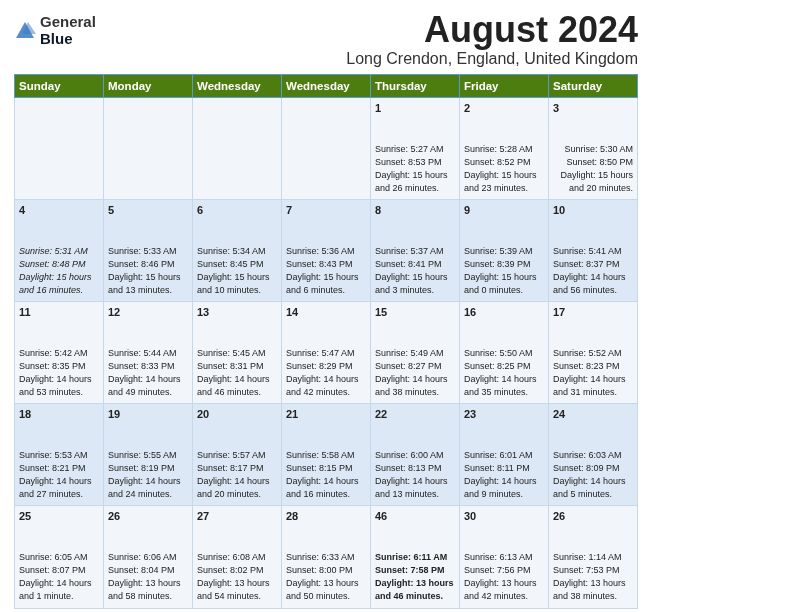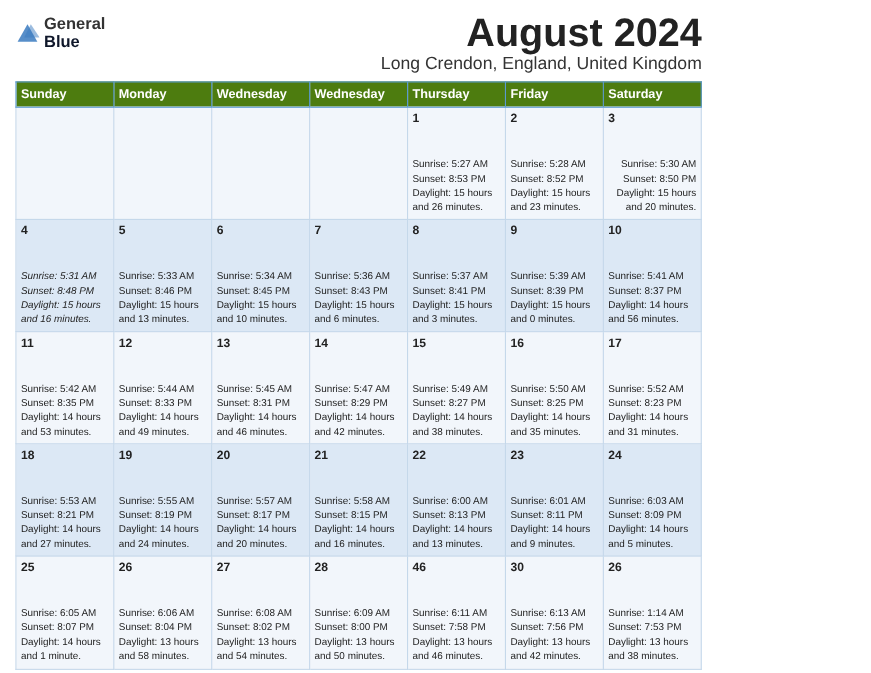--- a/index.html
+++ b/index.html
@@ -315,27 +315,27 @@
 Daylight: 13 hours and 58 minutes.</div>
           </td>
           <td>
             <span class="day-num">27</span>
             <div class="day-info" style="white-space: pre-line;">Sunrise: 6:08 AM
 Sunset: 8:02 PM
 Daylight: 13 hours and 54 minutes.</div>
           </td>
           <td>
             <span class="day-num">28</span>
-            <div class="day-info" style="white-space: pre-line;">Sunrise: 6:09 AM
+            <div class="day-info" style="white-space: pre-line;">Sunrise: 6:33 AM
 Sunset: 8:00 PM
 Daylight: 13 hours and 50 minutes.</div>
           </td>
           <td>
             <span class="day-num">46</span>
-            <div class="day-info" style="white-space: pre-line;">Sunrise: 6:11 AM
+            <div class="day-info" style="white-space: pre-line; font-weight: bold;">Sunrise: 6:11 AM
 Sunset: 7:58 PM
 Daylight: 13 hours and 46 minutes.</div>
           </td>
           <td>
             <span class="day-num">30</span>
             <div class="day-info" style="white-space: pre-line;">Sunrise: 6:13 AM
 Sunset: 7:56 PM
 Daylight: 13 hours and 42 minutes.</div>
           </td>
           <td>

